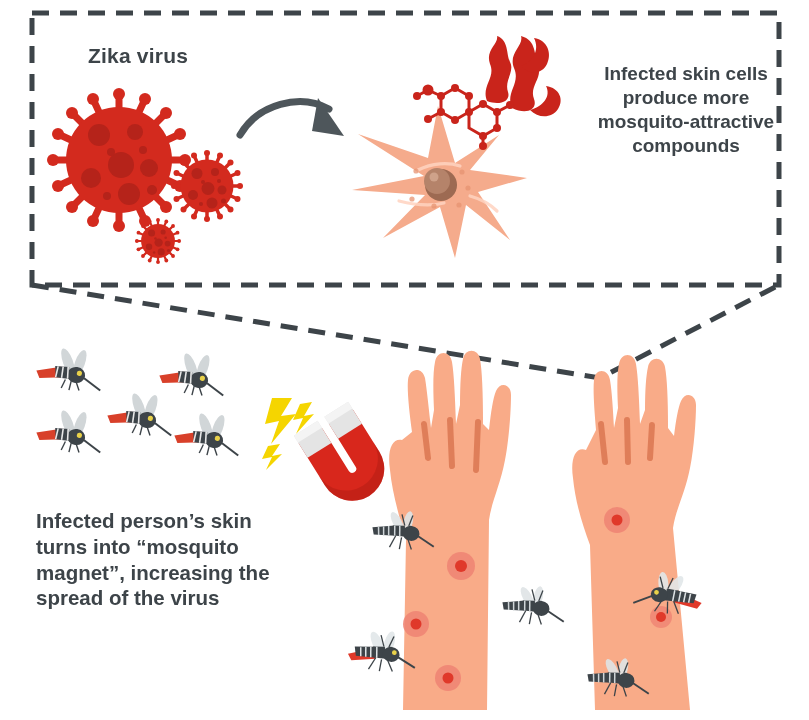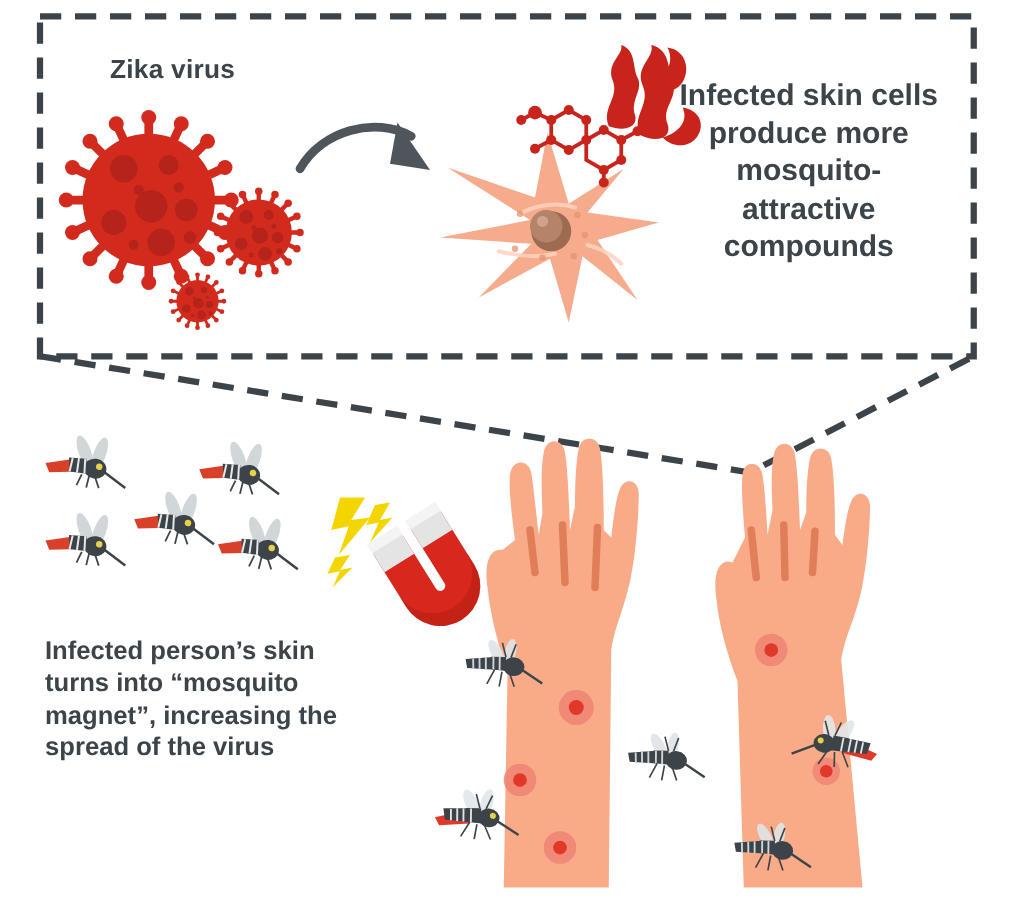--- a/index.html
+++ b/index.html
@@ -6,21 +6,21 @@
   body{
     width:809px;height:720px;
     background:#ffffff;
     font-family:"Liberation Sans", sans-serif;
     overflow:hidden;
   }
   #stage{position:relative;width:809px;height:720px;background:#ffffff;padding-left:30px;}
   .layer{position:absolute;top:0;left:0;width:809px;height:720px;}
   .txt{position:absolute;font-weight:bold;color:#3d4449;line-height:1.26;}
   #zika-label{left:88px;top:43px;font-size:21px;letter-spacing:.2px;}
-  #inset-caption{left:539px;top:62px;width:216px;font-size:24px;text-align:center;}
+  #inset-caption{left:578px;top:62px;width:216px;font-size:19px;text-align:center;}
   #bottom-caption{left:36px;top:508px;width:260px;font-size:20.5px;text-align:left;}
 </style>
 </head>
 <body>
 
 <div id="stage">
 
   <svg class="layer" viewBox="0 0 809 720">
     <path d="M32,285 L600,378 L779,285" fill="none" stroke="#3d4449" stroke-width="5" stroke-dasharray="17,11" stroke-linecap="butt"></path>
     <rect x="32" y="13" width="747" height="272" fill="none" stroke="#3d4449" stroke-width="5" stroke-dasharray="17,11"></rect>

